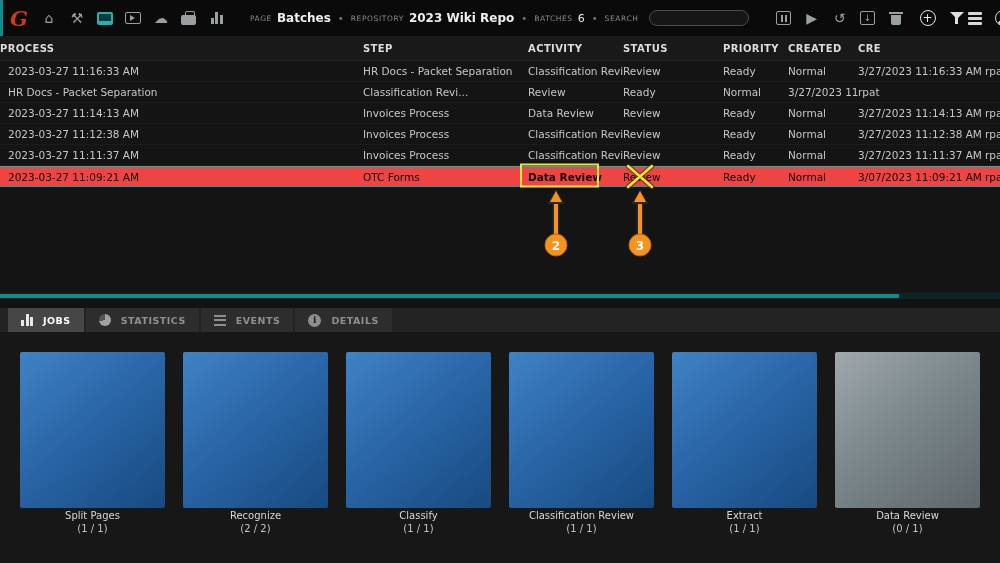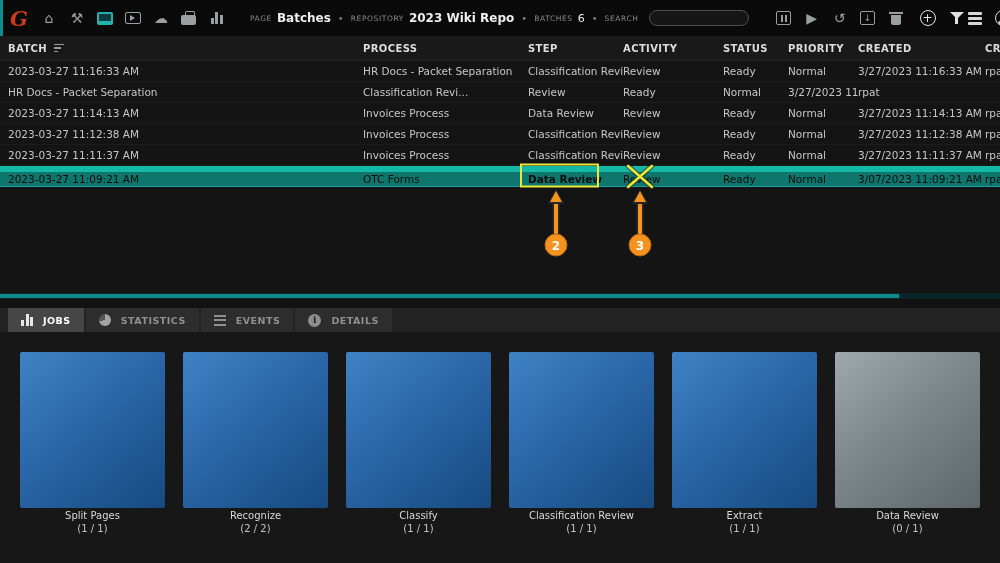--- a/index.html
+++ b/index.html
@@ -59,21 +59,21 @@
 
   
   .grid-cols{display:grid;grid-template-columns:363px 165px 95px 100px 65px 70px 127px 1fr}
   .table-head{height:25px;align-items:center;background:#191919;border-bottom:1px solid #232323}
   .table-head span.hcell{font-size:10px;font-weight:bold;color:#dcdcdc;letter-spacing:.4px;white-space:nowrap;overflow:hidden}
   .hcell-first{display:flex;align-items:center;padding-left:8px}
   .table-body{height:232px;background:#141414;overflow:hidden}
   .trow{height:21px;align-items:center;font-size:10.5px;color:#c6c6c6;border-bottom:1px solid rgba(255,255,255,.035);cursor:pointer}
   .trow>span{overflow:hidden;white-space:nowrap;padding-right:6px}
   .trow>span:first-child{padding-left:8px}
-  .trow.selected{background:#0f766e;color:#0b0b0b;border-top:6px solid #14b8a6;border-bottom:1px solid #1aa0a2}
+  .trow.selected{background:#ef4444;color:#0b0b0b;border-top:1px solid #14b8a6;border-bottom:1px solid #1aa0a2}
   .trow.selected [data-field="step"]{font-weight:bold}
 
   .hscroll{height:6px;background:#0b2527;position:relative}
   .hscroll-thumb{position:absolute;left:0;top:1px;height:4px;width:899px;background:#108a8c;cursor:pointer}
   .panel-gap{height:9px;background:#121212}
 
   
   .tabbar{height:24px;background:#232323;display:flex;align-items:stretch;padding-left:8px;gap:2px}
   .tab{display:flex;align-items:center;gap:10px;padding:0 13px;font-size:9.5px;font-weight:bold;letter-spacing:.5px;color:#8f8f8f;background:#2d2d2d;cursor:pointer}
   .tab.active{background:#464646;color:#fff}
@@ -169,28 +169,20 @@
       </span>
     <span class="tb-ico">
         <span class="icon-user"></span>
       </span>
 
   </div>
 </header>
 
 <section>
   <div class="grid-cols table-head">
-    <span class="hcell hcell-first">
-      <span>BATCH</span>
-      <span class="icon-sort">
-          <i></i>
-          <i></i>
-          <i></i>
-        </span>
-    </span>
     <span class="hcell">PROCESS</span>
     <span class="hcell">STEP</span>
     <span class="hcell">ACTIVITY</span>
     <span class="hcell">STATUS</span>
     <span class="hcell">PRIORITY</span>
     <span class="hcell">CREATED</span>
     <span class="hcell">CRE</span>
   </div>
   <div class="table-body">
       <div class="grid-cols trow">

